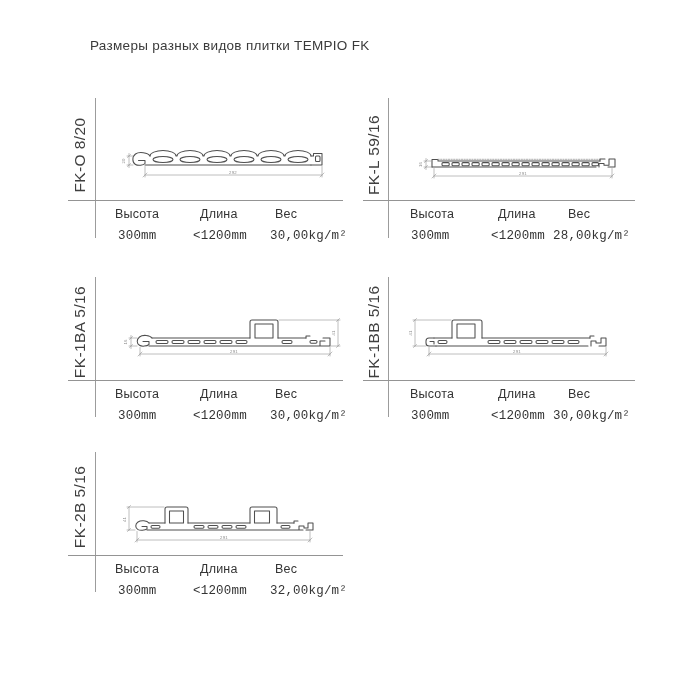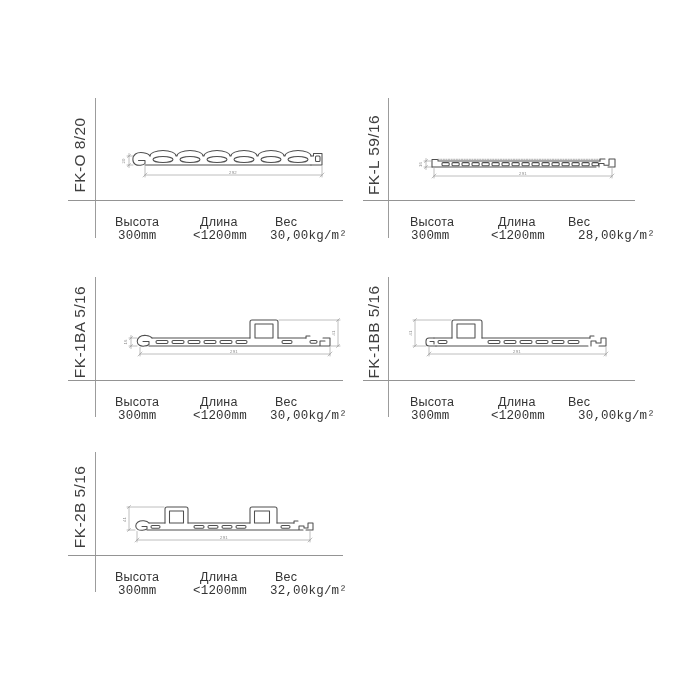--- a/index.html
+++ b/index.html
@@ -22,33 +22,34 @@
   .profile path,.profile line,.profile rect,.profile ellipse{
     fill:none;stroke:#4f4f4f;stroke-width:1.05;stroke-linejoin:round;stroke-linecap:round;
   }
   .profile .dim{stroke:#9a9a9a;stroke-width:.65;}
   .profile text{
     fill:#8a8a8a;font-size:4.3px;font-family:"Liberation Sans",sans-serif;
     stroke:none;letter-spacing:.2px;
   }
   .tbl{position:absolute;width:270px;height:52px;font-size:12.5px;font-weight:500;color:#343434;letter-spacing:.2px;}
   .tbl span{position:absolute;white-space:nowrap;}
-  .th{top:7px;margin-top:8px;} .td{top:29px;font-family:Liberation Mono, monospace;}
+  .th{top:7px;} .td{top:29px;font-family:Liberation Mono, monospace;}
   .tbl.l .th.c1{left:10px}.tbl.l .td.c1{left:13px}
   .tbl.l .th.c2{left:95px}.tbl.l .td.c2{left:88px}
   .tbl.l .th.c3{left:170px}.tbl.l .td.c3{left:165px}
   .tbl.r .th.c1{left:10px}.tbl.r .td.c1{left:11px}
   .tbl.r .th.c2{left:98px}.tbl.r .td.c2{left:91px}
-  .tbl.r .th.c3{left:168px}.tbl.r .td.c3{left:178px}
+  .tbl.r .th.c3{left:168px}.tbl.r .td.c3{left:153px}
 </style>
 </head>
 <body>
 
 <div class="page">
 
+  <div class="title">Размеры разных видов плитки TEMPIO FK</div>
 
   <div class="vline" style="left:95px;top:98px;height:140px;"></div>
   <div class="sec-label" style="left:10px;top:145px;">FK-O 8/20</div>
 
   <svg class="profile" style="left:108px;top:144px;" width="230" height="42" viewBox="0 0 230 42">
 
     <path d="M 42,12 C 40,8.5 31,7.5 27.5,10 C 24,12.5 24,18.5 27.5,20.5 C 30,22 35.5,21.3 37,19.5 L 37,16.5 L 30.5,16.5"></path>
 
     <path d="M 42,12 a 13,5.5 0 0 1 26,0 h 1 a 13,5.5 0 0 1 26,0 h 1 a 13,5.5 0 0 1 26,0 h 1 a 13,5.5 0 0 1 26,0 h 1 a 13,5.5 0 0 1 26,0 h 1 a 13,5.5 0 0 1 26,0"></path>
     <ellipse cx="55" cy="15.5" rx="10" ry="3"></ellipse>

